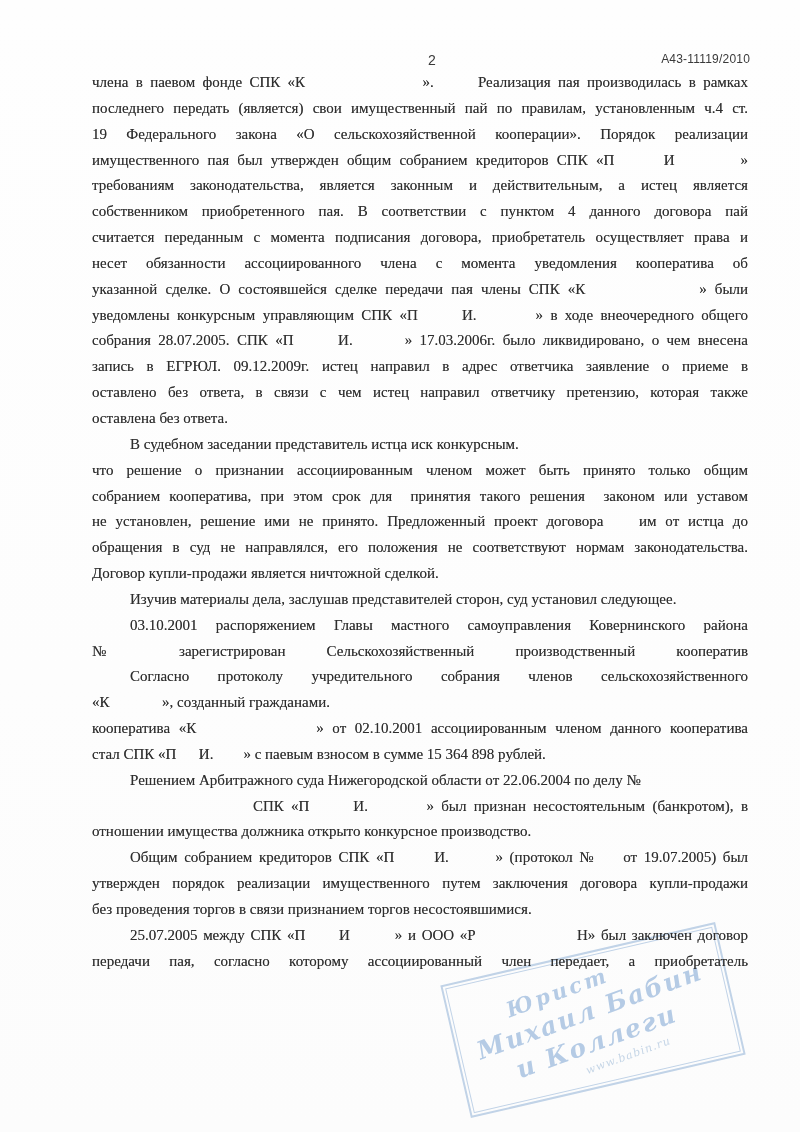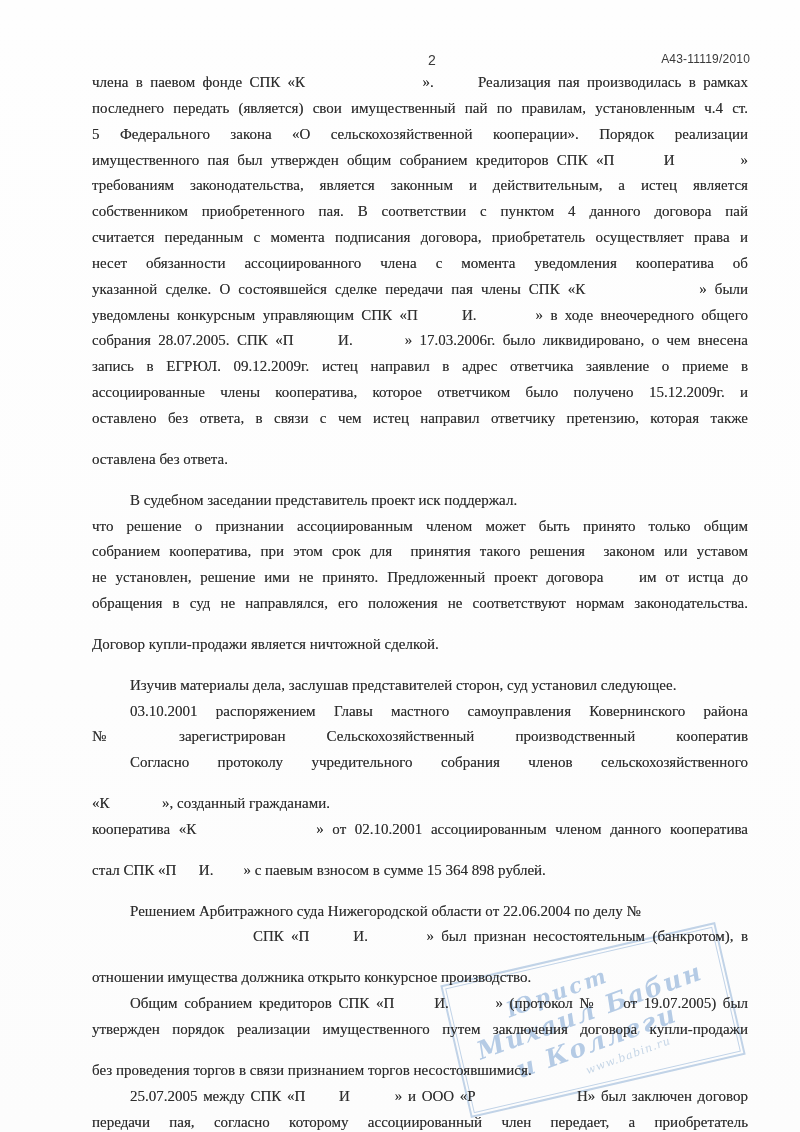--- a/index.html
+++ b/index.html
@@ -38,21 +38,21 @@
   .tline {
     height: 25.85px;
     line-height: 25.85px;
     font-size: 15px;
     white-space: pre-wrap;
     text-align: justify;
     text-align-last: justify;
     overflow: hidden;
     text-shadow: 0 0 0.5px rgba(40,40,40,0.55);
   }
-  .tline.end { text-align-last: left; margin-top: 15px; }
+  .tline.end { text-align-last: left; }
   .tline.ind { padding-left: 38px; }
   
   .stamp {
     position: absolute;
     left: 452px; top: 952px;
     width: 282px; height: 136px;
     transform: rotate(-13deg);
     z-index: 1;
     opacity: 0.85;
   }
@@ -97,34 +97,33 @@
       <div class="stamp-line1">Юрист</div>
       <div class="stamp-line2">Михаил Бабин</div>
       <div class="stamp-line3">и Коллеги</div>
       <div class="stamp-url">www.babin.ru</div>
     </div>
   </div>
 
   <div class="doc-body">
       <div class="tline">члена в паевом фонде СПК «К                ».      Реализация пая производилась в рамках</div>
       <div class="tline">последнего передать (является) свои имущественный пай по правилам, установленным ч.4 ст.</div>
-      <div class="tline">5 Федерального закона «О сельскохозяйственной кооперации». Порядок реализации</div>
+      <div class="tline">19 Федерального закона «О сельскохозяйственной кооперации». Порядок реализации</div>
       <div class="tline">имущественного пая был утвержден общим собранием кредиторов СПК «П      И        »</div>
       <div class="tline">требованиям законодательства, является законным и действительным, а истец является</div>
       <div class="tline">собственником приобретенного пая. В соответствии с пунктом 4 данного договора пай</div>
       <div class="tline">считается переданным с момента подписания договора, приобретатель осуществляет права и</div>
       <div class="tline">несет обязанности ассоциированного члена с момента уведомления кооператива об</div>
       <div class="tline">указанной сделке. О состоявшейся сделке передачи пая члены СПК «К              » были</div>
       <div class="tline">уведомлены конкурсным управляющим СПК «П      И.        » в ходе внеочередного общего</div>
       <div class="tline">собрания 28.07.2005. СПК «П      И.       » 17.03.2006г. было ликвидировано, о чем внесена</div>
       <div class="tline">запись в ЕГРЮЛ. 09.12.2009г. истец направил в адрес ответчика заявление о приеме в</div>
-      <div class="tline">ассоциированные члены кооператива, которое ответчиком было получено 15.12.2009г. и</div>
       <div class="tline">оставлено без ответа, в связи с чем истец направил ответчику претензию, которая также</div>
       <div class="tline end">оставлена без ответа.</div>
-      <div class="tline end ind">В судебном заседании представитель проект иск поддержал.</div>
+      <div class="tline end ind">В судебном заседании представитель истца иск конкурсным.</div>
       <div class="tline">что решение о признании ассоциированным членом может быть принято только общим</div>
       <div class="tline">собранием кооператива, при этом срок для  принятия такого решения  законом или уставом</div>
       <div class="tline">не установлен, решение ими не принято. Предложенный проект договора    им от истца до</div>
       <div class="tline">обращения в суд не направлялся, его положения не соответствуют нормам законодательства.</div>
       <div class="tline end">Договор купли-продажи является ничтожной сделкой.</div>
       <div class="tline end ind">Изучив материалы дела, заслушав представителей сторон, суд установил следующее.</div>
       <div class="tline ind">03.10.2001 распоряжением Главы мастного самоуправления Ковернинского района</div>
       <div class="tline">№            зарегистрирован       Сельскохозяйственный       производственный       кооператив</div>
       <div class="tline ind">Согласно   протоколу   учредительного   собрания   членов   сельскохозяйственного</div>
       <div class="tline end">«К              », созданный гражданами.</div>

